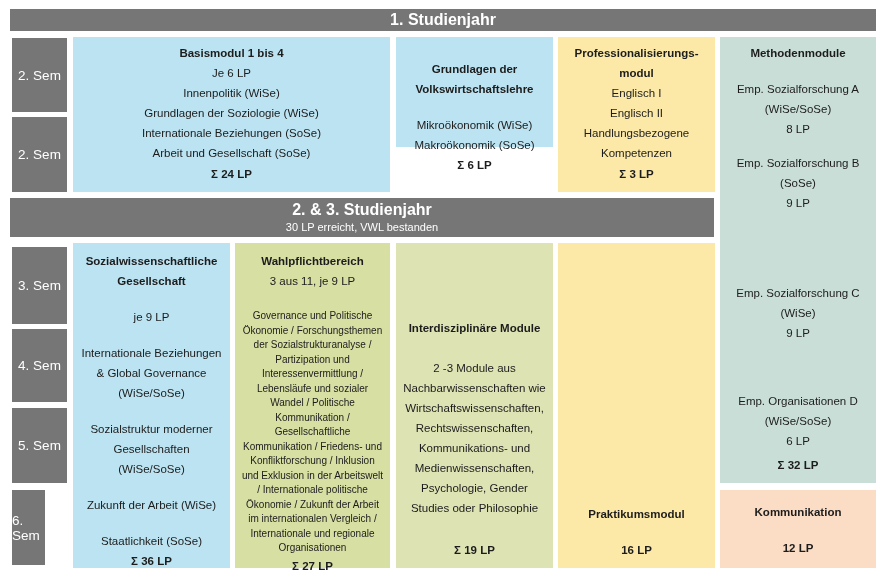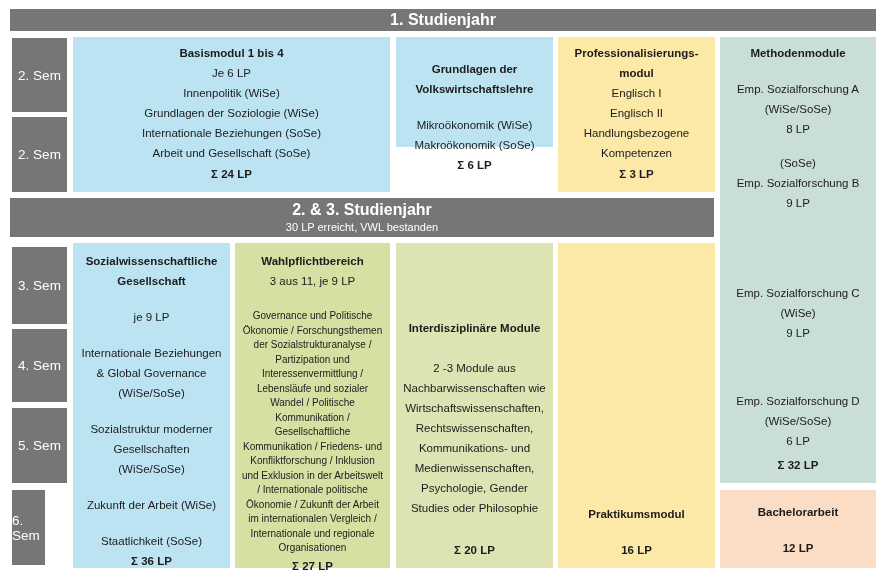--- a/index.html
+++ b/index.html
@@ -83,31 +83,31 @@
   </div>
 
   <div class="abs block bg-sage pt6" style="left:720px; top:37px; width:156px; height:446px;">
     <div class="title">Methodenmodule</div>
     <div class="g16">
       <div>Emp. Sozialforschung A</div>
       <div>(WiSe/SoSe)</div>
       <div>8 LP</div>
     </div>
     <div class="g14">
+      <div>Emp. Sozialforschung B</div>
       <div>(SoSe)</div>
-      <div>Emp. Sozialforschung B</div>
       <div>9 LP</div>
     </div>
     <div class="g70">
       <div>Emp. Sozialforschung C</div>
       <div>(WiSe)</div>
       <div>9 LP</div>
     </div>
     <div class="g48">
-      <div>Emp. Sozialforschung D</div>
+      <div>Emp. Organisationen D</div>
       <div>(WiSe/SoSe)</div>
       <div>6 LP</div>
     </div>
     <div class="sum mt-auto">Σ 32 LP</div>
   </div>
 
   <div class="abs bar" style="left:10px; top:198px; width:704px; height:39px;">
     <div class="bar-title">2. &amp; 3. Studienjahr</div>
     <div class="bar-sub">30 LP erreicht, VWL bestanden</div>
   </div>
@@ -125,26 +125,26 @@
   <div class="abs block bg-olive" style="left:235px; top:243px; width:155px; height:325px;">
     <div class="title">Wahlpflichtbereich</div>
     <div>3 aus 11, je 9 LP</div>
     <div class="small-list g18">Governance und Politische Ökonomie / Forschungsthemen der Sozialstrukturanalyse / Partizipation und Interessenvermittlung / Lebensläufe und sozialer Wandel / Politische Kommunikation / Gesellschaftliche Kommunikation / Friedens- und Konfliktforschung / Inklusion und Exklusion in der Arbeitswelt / Internationale politische Ökonomie / Zukunft der Arbeit im internationalen Vergleich / Internationale und regionale Organisationen</div>
     <div class="sum mt-auto">Σ 27 LP</div>
   </div>
 
   <div class="abs block bg-olive2 center-v" style="left:396px; top:243px; width:157px; height:325px;">
     <div class="title nowrap">Interdisziplinäre Module</div>
     <div class="g20">2 -3 Module aus Nachbarwissenschaften wie Wirtschaftswissenschaften, Rechtswissenschaften, Kommunikations- und Medienwissenschaften, Psychologie, Gender Studies oder Philosophie</div>
-    <div class="sum g22">Σ 20 LP</div>
+    <div class="sum g22">Σ 19 LP</div>
   </div>
 
   <div class="abs block bg-yellow center-v" style="left:558px; top:243px; width:157px; height:325px;">
     <div class="title">Praktikumsmodul</div>
     <div class="sum g16" style="font-weight:bold;">16 LP</div>
   </div>
 
   <div class="abs block bg-peach pt12" style="left:720px; top:490px; width:156px; height:78px;">
-    <div class="title">Bachelorarbeit</div>
+    <div class="title">Kommunikation</div>
     <div class="sum g16" style="font-weight:bold;">12 LP</div>
   </div>
 
 </div>
 
 </body></html>

